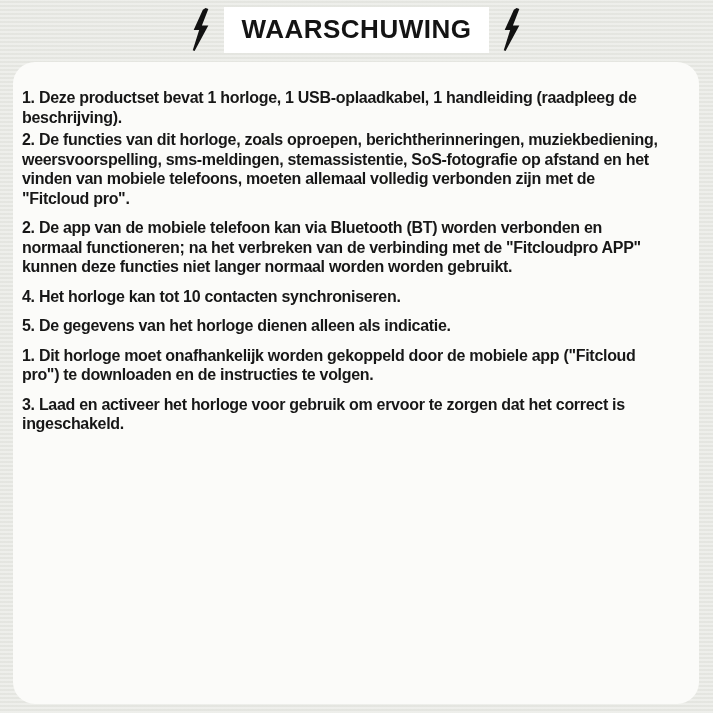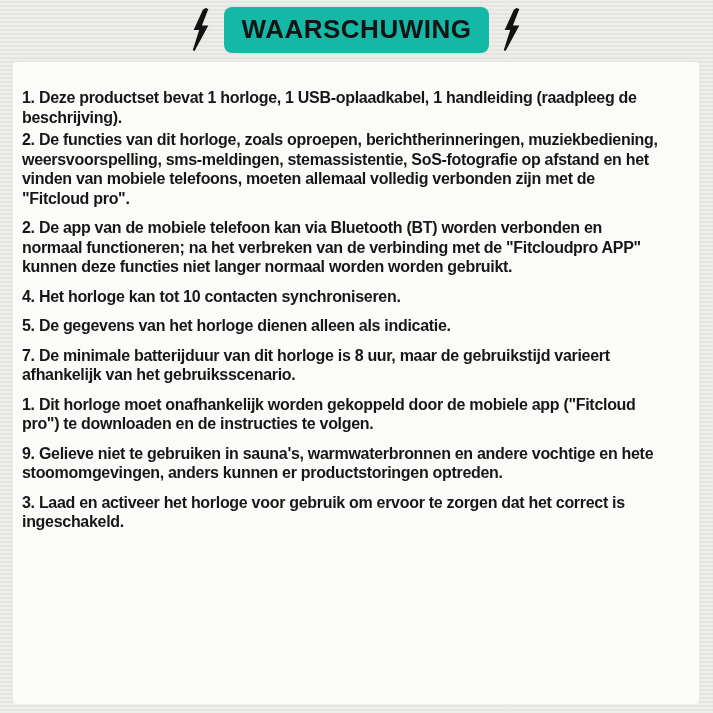--- a/index.html
+++ b/index.html
@@ -34,39 +34,39 @@
     justify-content: center;
     gap: 12px;
     z-index: 2;
   }
   .bolt {
     width: 22px;
     height: 46px;
     display: block;
   }
   .title-badge {
-    background: #14b8a6;
-    border-radius: 8px;
+    background: #ffffff;
+    border-radius: 0;
     padding: 7px 18px 8px;
   }
   .title {
     font-size: 26px;
     font-weight: 700;
     letter-spacing: 0.5px;
     color: #141414;
     white-space: nowrap;
   }
   .card {
     position: absolute;
     left: 13px;
     right: 14px;
     top: 62px;
     bottom: 9px;
     background: #fbfbf9;
-    border-radius: 4px;
+    border-radius: 22px;
     padding: 26px 34px 10px 9px;
     box-sizing: border-box;
     z-index: 1;
   }
   .warning-list p {
     margin: 0 0 10px 0;
     font-size: 16px;
     font-weight: 700;
     line-height: 1.22;
     letter-spacing: -0.3px;
@@ -93,18 +93,16 @@
   </svg>
 </div>
 
 <div class="card">
   <div class="warning-list">
     <p class="tight">1. Deze productset bevat 1 horloge, 1 USB-oplaadkabel, 1 handleiding (raadpleeg de beschrijving).</p>
     <p>2. De functies van dit horloge, zoals oproepen, berichtherinneringen, muziekbediening, weersvoorspelling, sms-meldingen, stemassistentie, SoS-fotografie op afstand en het vinden van mobiele telefoons, moeten allemaal volledig verbonden zijn met de "Fitcloud pro".</p>
     <p>2. De app van de mobiele telefoon kan via Bluetooth (BT) worden verbonden en normaal functioneren; na het verbreken van de verbinding met de "Fitcloudpro APP" kunnen deze functies niet langer normaal worden worden gebruikt.</p>
     <p>4. Het horloge kan tot 10 contacten synchroniseren.</p>
     <p>5. De gegevens van het horloge dienen alleen als indicatie.</p>
-    <p>7. De minimale batterijduur van dit horloge is 8 uur, maar de gebruikstijd varieert afhankelijk van het gebruiksscenario.</p>
     <p>1. Dit horloge moet onafhankelijk worden gekoppeld door de mobiele app ("Fitcloud pro") te downloaden en de instructies te volgen.</p>
-    <p>9. Gelieve niet te gebruiken in sauna's, warmwaterbronnen en andere vochtige en hete stoomomgevingen, anders kunnen er productstoringen optreden.</p>
     <p>3. Laad en activeer het horloge voor gebruik om ervoor te zorgen dat het correct is ingeschakeld.</p>
   </div>
 </div>
 
 </body></html>

